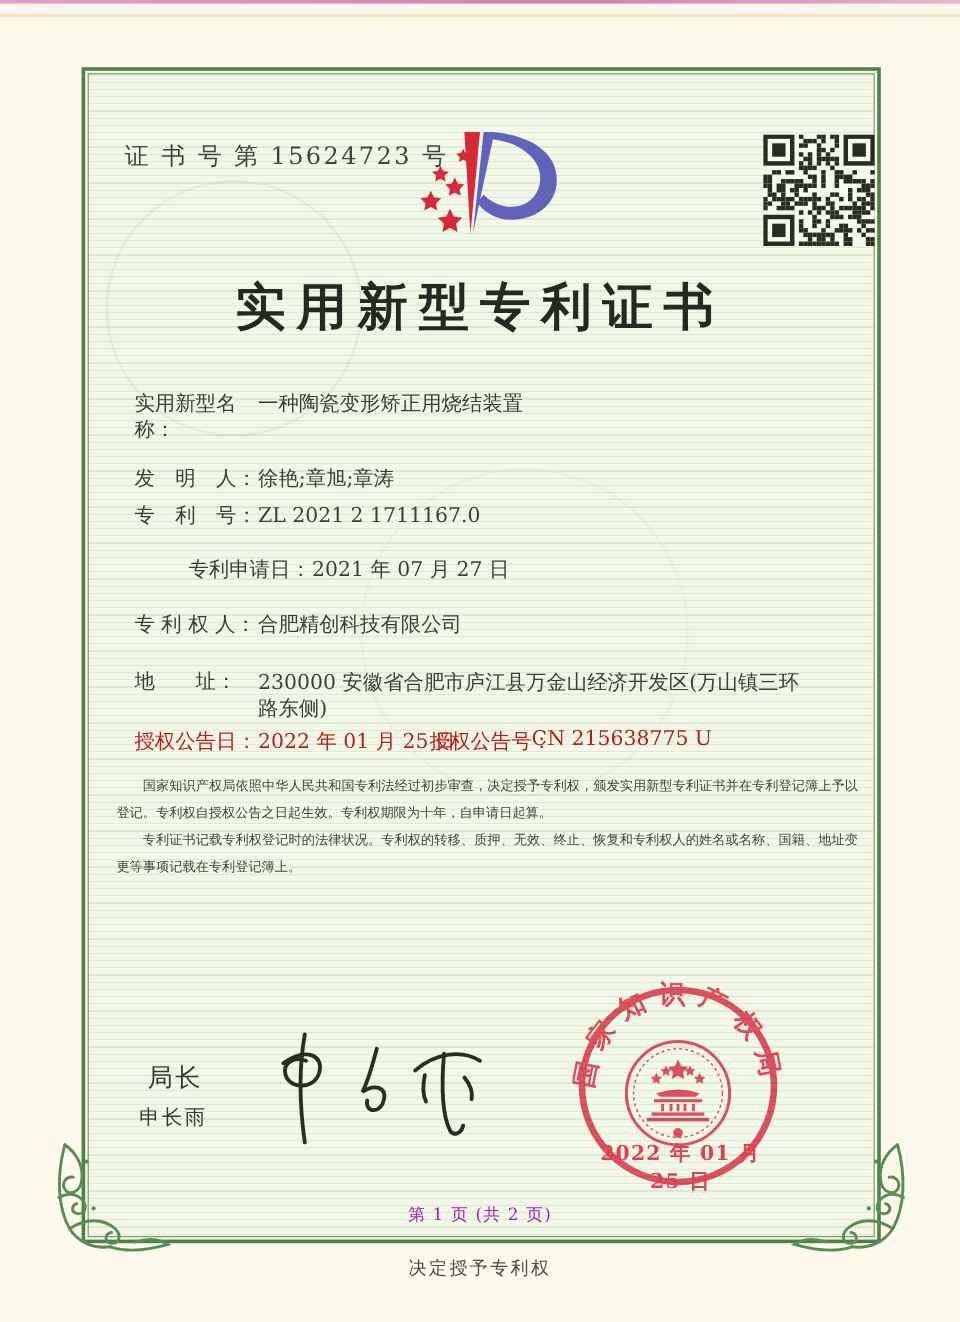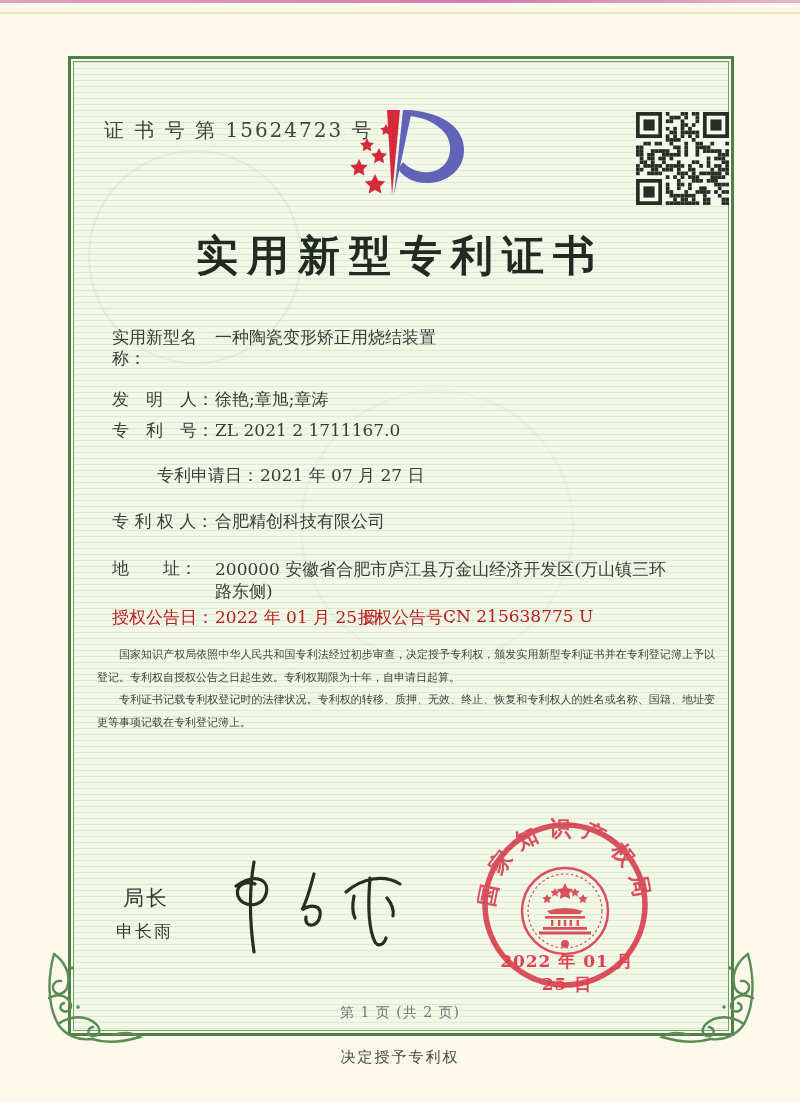--- a/index.html
+++ b/index.html
@@ -38,21 +38,21 @@
   .paras{position:absolute;left:97px;top:644px;width:618px;
     font-size:11px;line-height:22.5px;color:#3a443c;text-align:justify;}
   .paras p{margin:0;text-indent:2em;}
   .sig-title{position:absolute;left:123px;top:884px;font-size:21px;color:#323b33;letter-spacing:2px;}
   .sig-name{position:absolute;left:116px;top:920px;font-size:17px;color:#323b33;letter-spacing:2px;text-align:center;}
   .signature{position:absolute;left:222px;top:848px;width:205px;height:118px;}
   .seal{position:absolute;left:477px;top:817px;width:176px;height:176px;opacity:0.92;mix-blend-mode:multiply;}
   .seal-date{position:absolute;left:491px;top:950px;width:152px;text-align:center;
     font-size:17px;font-weight:600;letter-spacing:1px;color:#e0404f;}
   .page-info{position:absolute;left:0;right:0;top:1004px;text-align:center;
-    font-size:14px;letter-spacing:1px;color:#737373;}
+    font-size:14px;letter-spacing:1px;color:#a21caf;}
   .back-note{position:absolute;left:0;right:0;top:1048px;text-align:center;
     font-size:15px;letter-spacing:2px;color:#474f44;}
   .ornament{position:absolute;width:102px;height:96px;}
   .orn-left{left:44px;top:950px;}
   .orn-right{left:656px;top:950px;transform:scaleX(-1);}
 </style>
 </head>
 <body>
 
 <div class="page">
@@ -343,21 +343,21 @@
   <div class="row r3">
     <span class="lbl">专利申请日：</span>
     <span class="val">2021 年 07 月 27 日</span>
   </div>
   <div class="row r4">
     <span class="lbl">专 利 权 人：</span>
     <span class="val">合肥精创科技有限公司</span>
   </div>
   <div class="row r5">
     <span class="lbl">地　　址：</span>
-    <span class="val">200000 安徽省合肥市庐江县万金山经济开发区(万山镇三环路东侧)</span>
+    <span class="val">230000 安徽省合肥市庐江县万金山经济开发区(万山镇三环路东侧)</span>
   </div>
   <div class="grant-row">
     <span class="g1l">授权公告日：</span>
     <span class="g1v">2022 年 01 月 25 日</span>
     <span class="g2l">授权公告号：</span>
     <span class="g2v">CN 215638775 U</span>
   </div>
 
   <div class="paras">
     <p>国家知识产权局依照中华人民共和国专利法经过初步审查，决定授予专利权，颁发实用新型专利证书并在专利登记簿上予以登记。专利权自授权公告之日起生效。专利权期限为十年，自申请日起算。</p>

